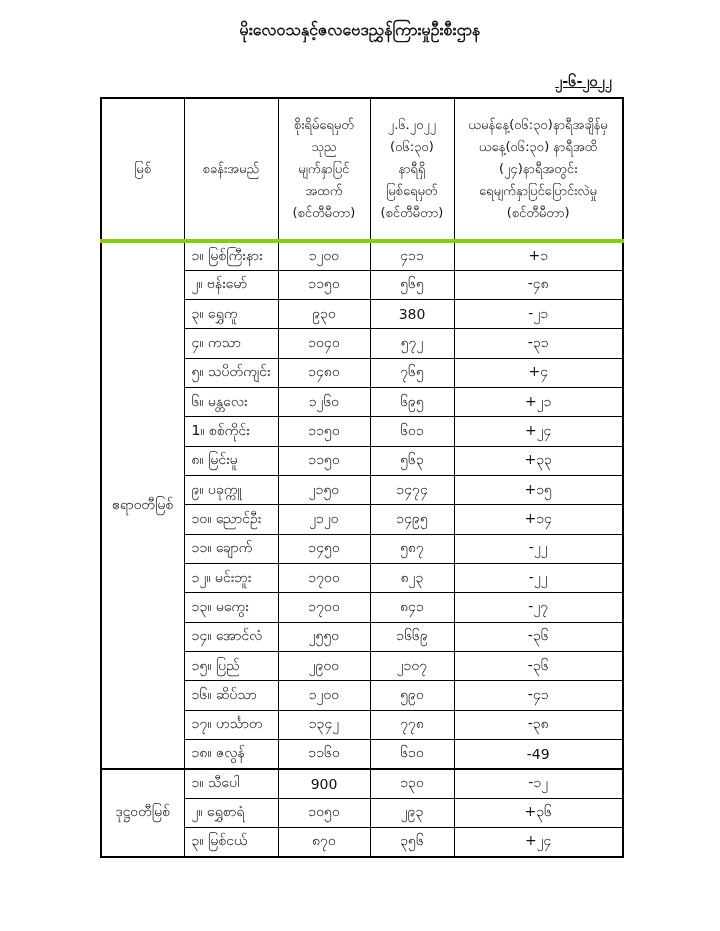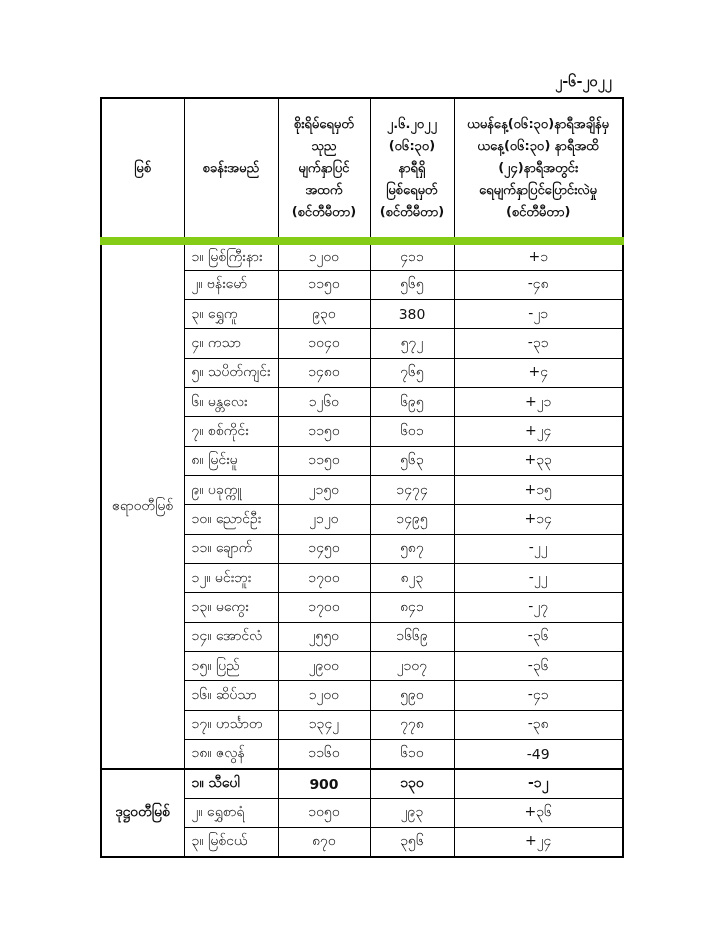--- a/index.html
+++ b/index.html
@@ -34,47 +34,48 @@
   .date-right {
     position: absolute;
     top: 72px;
     left: 100px;
     width: 522px;
     box-sizing: border-box;
     padding-right: 10px;
     text-align: right;
     font-size: 14.5px;
     font-weight: 600;
+    text-decoration: underline;
   }
   table.river-table {
     position: absolute;
     top: 97px;
     left: 100px;
     width: 522px;
     table-layout: fixed;
     border-collapse: collapse;
     border: 2px solid #000;
   }
   .river-table th,
   .river-table td {
     border: 1px solid #000;
     box-sizing: border-box;
     overflow: hidden;
   }
   .river-table thead tr {
     height: 143px;
   }
   .river-table thead th {
-    font-weight: 700;
+    font-weight: 400;
     font-size: 13px;
     line-height: 1.7;
     text-align: center;
     vertical-align: middle;
     white-space: pre-line;
-    border-bottom: 8px solid #84cc16;
+    border-bottom: 4px solid #84cc16;
     padding: 2px 3px;
   }
   .river-table tbody tr {
     height: 29.33px;
   }
   .river-table tbody td {
     font-size: 14px;
     vertical-align: middle;
     padding: 0 4px;
   }
@@ -87,29 +88,29 @@
   .num-cell {
     text-align: center;
   }
   .river-cell {
     text-align: center;
     font-size: 14px;
     vertical-align: middle;
   }
   tr.group-start td {
     border-top: 2px solid #000;
-    font-weight: bold;
   }
 </style>
 </head>
 <body>
 
 <div class="page">
 
   <div class="title-block">
+    <div>မိုးလေဝသနှင့်ဇလဗေဒညွှန်ကြားမှုဦးစီးဌာန</div>
   </div>
 
   <div class="date-right">၂-၆-၂၀၂၂</div>
 
   <table class="river-table">
     <colgroup>
       <col style="width:83px">
       <col style="width:94px">
       <col style="width:92px">
       <col style="width:84px">
@@ -168,21 +169,21 @@
           <td class="num-cell">၇၆၅</td>
           <td class="num-cell">+၄</td>
         </tr>
         <tr>
           <td class="station-cell">၆။ မန္တလေး</td>
           <td class="num-cell">၁၂၆၀</td>
           <td class="num-cell">၆၉၅</td>
           <td class="num-cell">+၂၁</td>
         </tr>
         <tr>
-          <td class="station-cell">၇။ စစ်ကိုင်း</td>
+          <td class="station-cell">1။ စစ်ကိုင်း</td>
           <td class="num-cell">၁၁၅၀</td>
           <td class="num-cell">၆၀၁</td>
           <td class="num-cell">+၂၄</td>
         </tr>
         <tr>
           <td class="station-cell">၈။ မြင်းမူ</td>
           <td class="num-cell">၁၁၅၀</td>
           <td class="num-cell">၅၆၃</td>
           <td class="num-cell">+၃၃</td>
         </tr>

